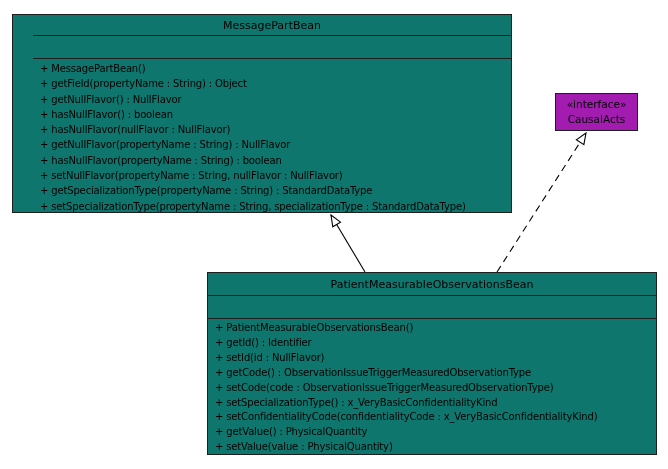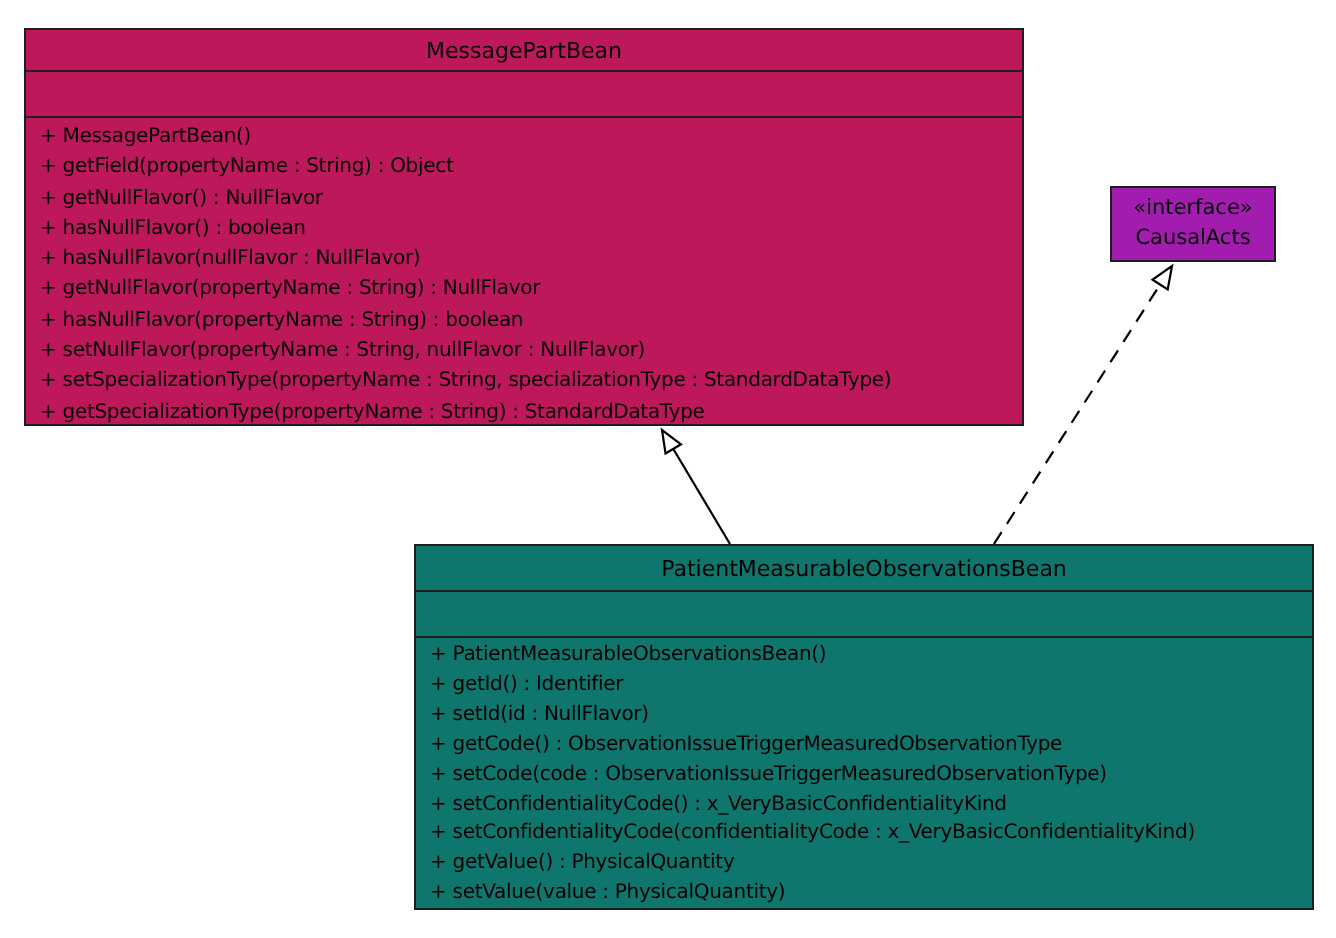--- a/index.html
+++ b/index.html
@@ -67,44 +67,44 @@
   <svg class="edges" width="668" height="469" viewBox="0 0 668 469">
     <defs>
       <marker id="arrow-open" viewBox="0 0 14 12" markerWidth="14" markerHeight="12" refX="12.5" refY="6" orient="auto" markerUnits="userSpaceOnUse">
         <path d="M1.5,1.5 L12.5,6 L1.5,10.5 Z" fill="#ffffff" stroke="#000000" stroke-width="1.1"></path>
       </marker>
     </defs>
     <line x1="365" y1="272" x2="331" y2="215" stroke="#000000" stroke-width="1.1" marker-end="url(#arrow-open)"></line>
     <line x1="497" y1="272" x2="586" y2="133" stroke="#000000" stroke-width="1.1" stroke-dasharray="7,5" marker-end="url(#arrow-open)"></line>
   </svg>
 
-  <div class="uml-class" id="box-mpb" style="background-color: #be185d;">
+  <div class="uml-class" id="box-mpb" style="background-color: #0f766e; padding-left: 20px;">
     <div class="title">MessagePartBean</div>
     <div class="attrs"></div>
     <div class="methods">
 
         <div class="method">+ MessagePartBean()</div>
 
         <div class="method">+ getField(propertyName : String) : Object</div>
 
         <div class="method">+ getNullFlavor() : NullFlavor</div>
 
         <div class="method">+ hasNullFlavor() : boolean</div>
 
         <div class="method">+ hasNullFlavor(nullFlavor : NullFlavor)</div>
 
         <div class="method">+ getNullFlavor(propertyName : String) : NullFlavor</div>
 
         <div class="method">+ hasNullFlavor(propertyName : String) : boolean</div>
 
         <div class="method">+ setNullFlavor(propertyName : String, nullFlavor : NullFlavor)</div>
 
+        <div class="method">+ getSpecializationType(propertyName : String) : StandardDataType</div>
+
         <div class="method">+ setSpecializationType(propertyName : String, specializationType : StandardDataType)</div>
-
-        <div class="method">+ getSpecializationType(propertyName : String) : StandardDataType</div>
       </div>
   </div>
 
   <div class="uml-class" id="box-ca" style="background-color: #a21caf;">
     <div class="stereotype">«interface»</div>
     <div class="iface-name">CausalActs</div>
   </div>
 
   <div class="uml-class" id="box-pmob" style="background-color: #0f766e;">
     <div class="title">PatientMeasurableObservationsBean</div>
@@ -114,21 +114,21 @@
         <div class="method">+ PatientMeasurableObservationsBean()</div>
 
         <div class="method">+ getId() : Identifier</div>
 
         <div class="method">+ setId(id : NullFlavor)</div>
 
         <div class="method">+ getCode() : ObservationIssueTriggerMeasuredObservationType</div>
 
         <div class="method">+ setCode(code : ObservationIssueTriggerMeasuredObservationType)</div>
 
-        <div class="method">+ setConfidentialityCode() : x_VeryBasicConfidentialityKind</div>
+        <div class="method">+ setSpecializationType() : x_VeryBasicConfidentialityKind</div>
 
         <div class="method">+ setConfidentialityCode(confidentialityCode : x_VeryBasicConfidentialityKind)</div>
 
         <div class="method">+ getValue() : PhysicalQuantity</div>
 
         <div class="method">+ setValue(value : PhysicalQuantity)</div>
       </div>
   </div>
 
 </div>

